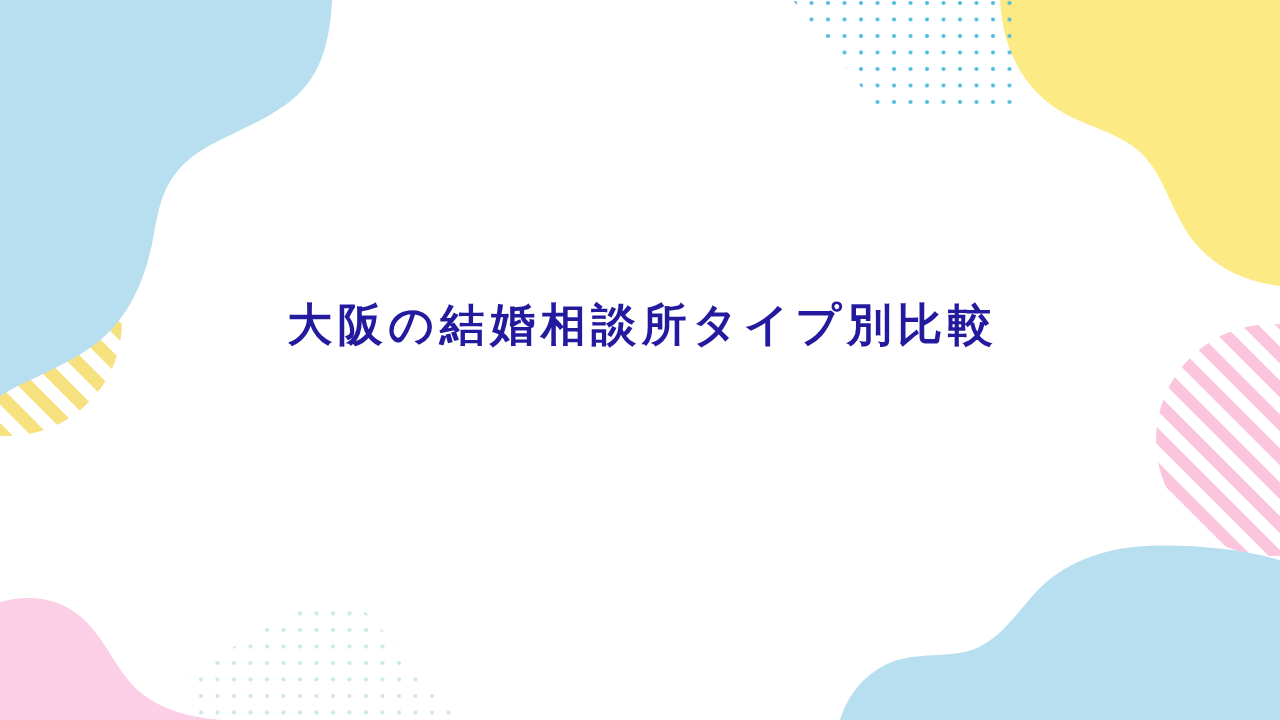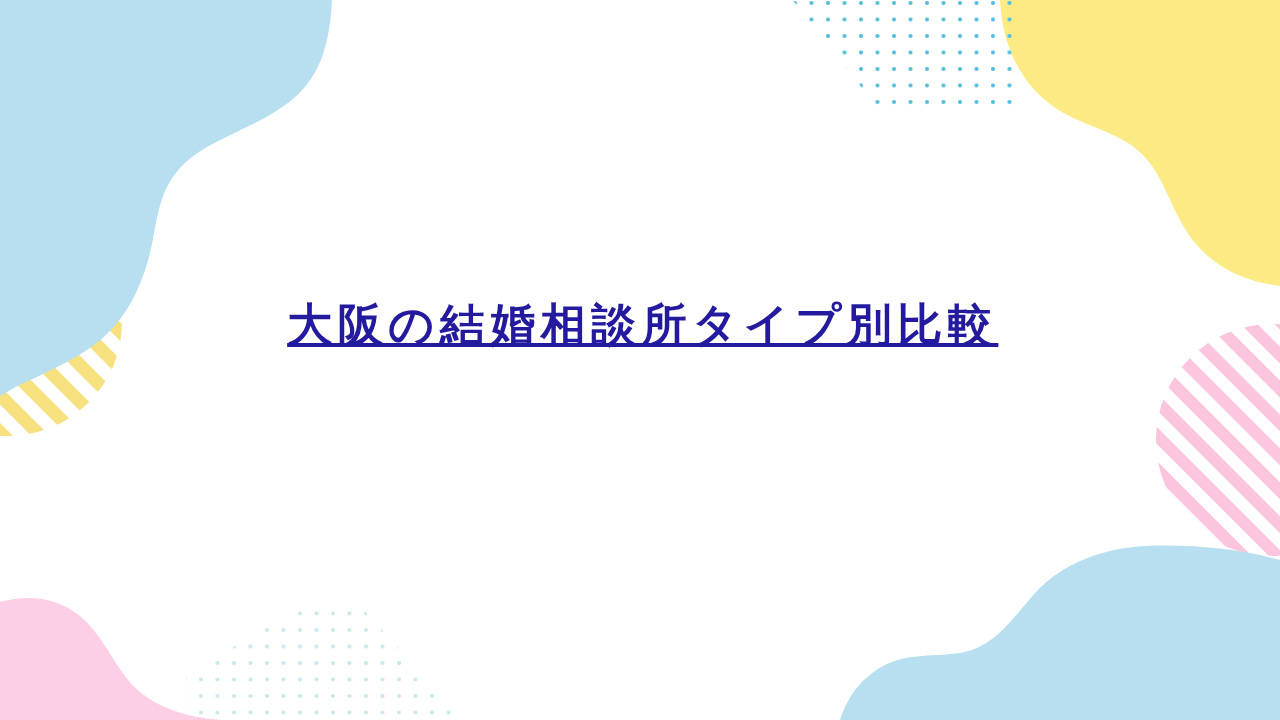--- a/index.html
+++ b/index.html
@@ -38,21 +38,20 @@
     font-family: "DejaVu Sans", "Liberation Sans", sans-serif;
     font-weight: 700;
     font-size: 45px;
     line-height: 1.2;
     letter-spacing: 5.5px;
     color: #241a9e;
     text-indent: 5.5px;
     white-space: nowrap;
     margin: 0;
     transform: translateY(-35px);
-    text-decoration: underline;
   }
 </style>
 </head>
 <body>
 
 <div id="stage">
 
   <svg class="layer" viewBox="0 0 1280 720" width="1280" height="720" xmlns="http://www.w3.org/2000/svg">
     <defs>
 

